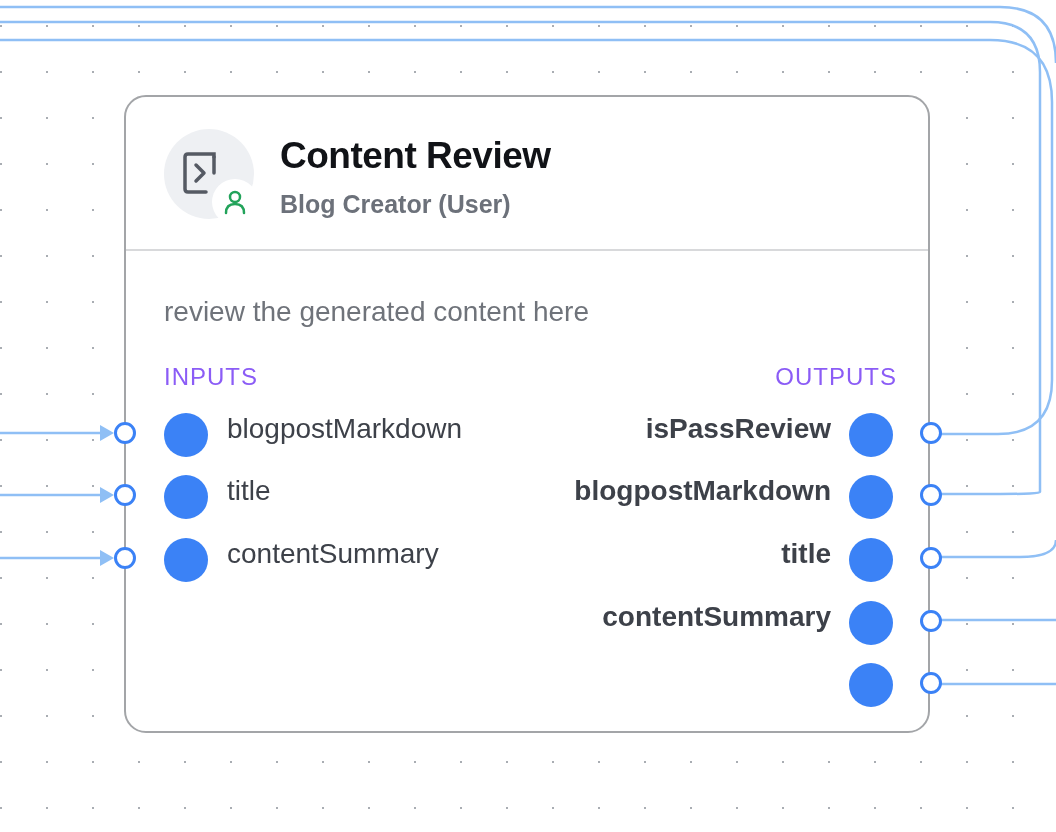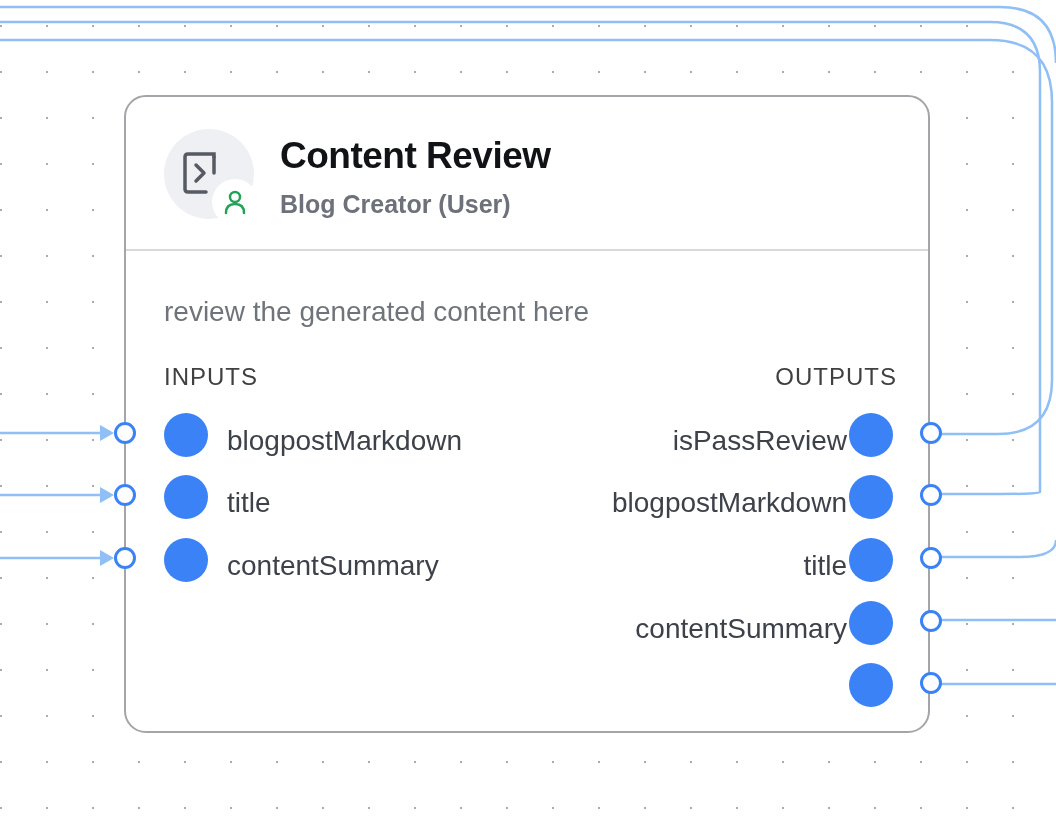--- a/index.html
+++ b/index.html
@@ -36,31 +36,31 @@
   }
   .subtitle {
     position:absolute; left:154px; top:93px; font-size:25px; font-weight:bold;
     color:#6c717a;
     text-align:center;
   }
   .desc {
     position:absolute; left:38px; top:187px; font-size:28px; color:#6f737a;margin-top:12px;
   }
   .sect-label {
-    position:absolute; top:266px; font-size:24px; color:#404040; letter-spacing:1px;
+    position:absolute; top:266px; font-size:24px; color:#8b5cf6; letter-spacing:1px;
   }
   .sect-inputs { left:38px; }
   .sect-outputs { right:31px; }
-  .port-row { position:absolute; height:44px; display:flex; align-items:flex-end; }
+  .port-row { position:absolute; height:44px; display:flex; align-items:flex-start; }
   .port-row.in { left:38px; }
   .port-row.out { right:35px; flex-direction:row-reverse; }
   .dot { width:44px; height:44px; border-radius:50%; background:#3b82f6; flex:none; }
   .port-label { font-size:28px; color:#3d4149; }
   .port-row.in .port-label { margin-left:19px; }
-  .port-row.out .port-label { margin-right:2px; }
+  .port-row.out .port-label { margin-right:18px;font-weight:bold; }
   .handle {
     position:absolute; width:22px; height:22px; border-radius:50%;
     background:#fff; border:3px solid #3b82f6; box-sizing:border-box;
   }
 </style>
 </head>
 <body>
 
 <svg id="edges" width="1056" height="832" xmlns="http://www.w3.org/2000/svg">
   <g fill="none" stroke="#8fbff5" stroke-width="2.5">

